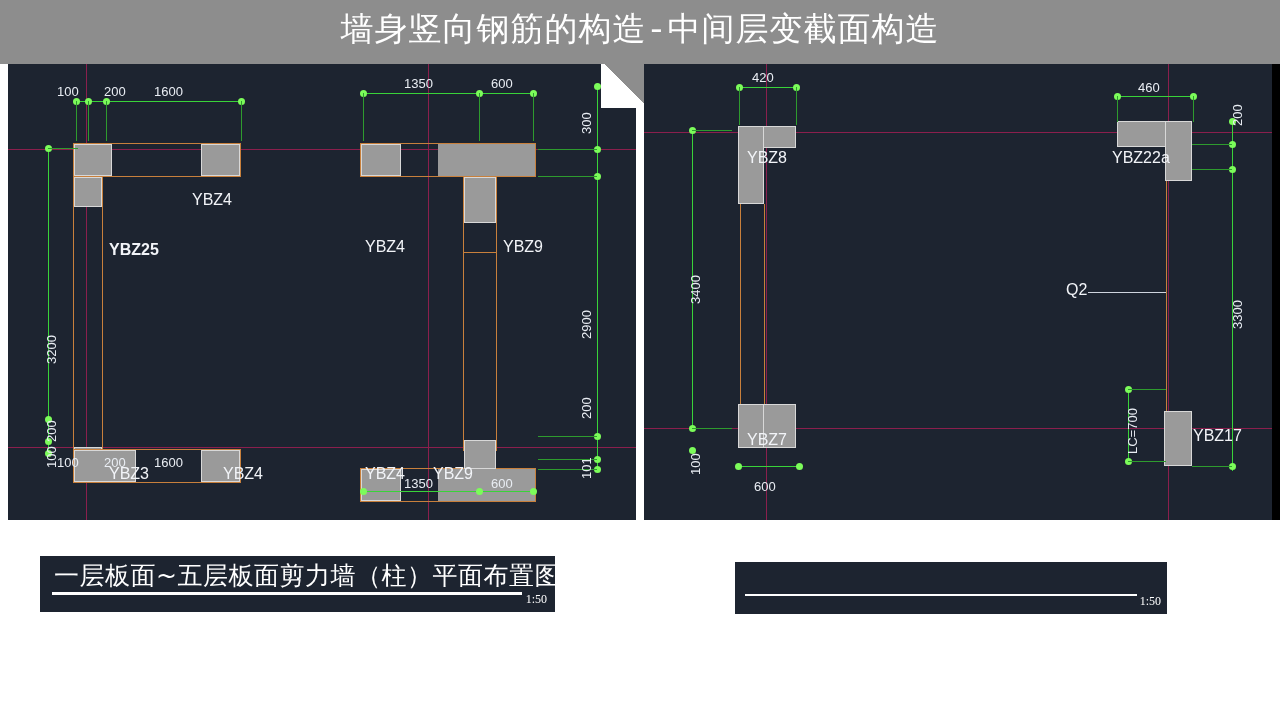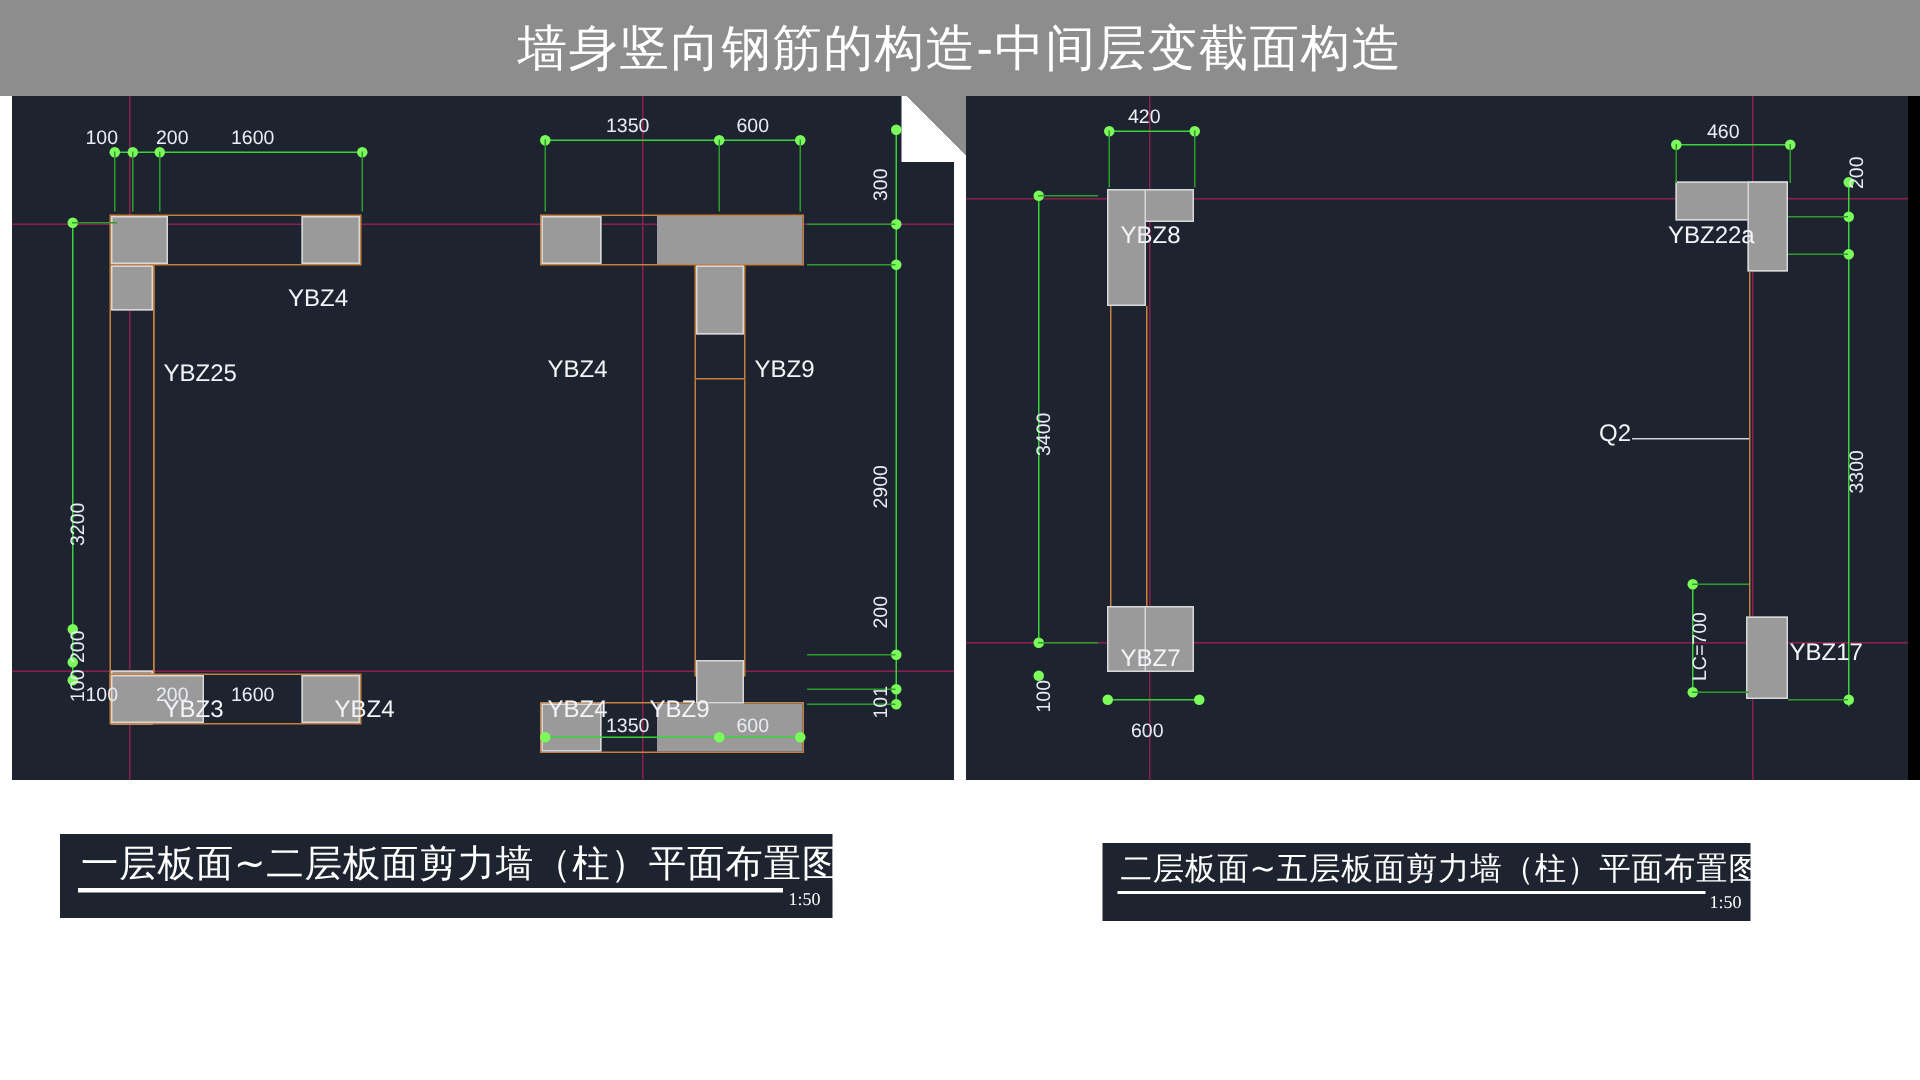--- a/index.html
+++ b/index.html
@@ -4,21 +4,21 @@
 <style>
   html,body{margin:0;padding:0;background:#ffffff;}
   body{width:1280px;height:720px;overflow:hidden;font-family:"Liberation Sans","DejaVu Sans",sans-serif;}
 
   #stage{position:relative;width:1280px;height:720px;background:#ffffff;}
 
   
   .titlebar{position:absolute;left:0;top:0;width:1280px;height:64px;background:#8d8d8d;}
   .title-text{position:absolute;left:0;top:8px;width:1280px;text-align:center;
     color:#ffffff;font-size:33px;line-height:48px;letter-spacing:1px;
-    font-family:Liberation Sans, sans-serif;font-weight:400;}
+    font-family:Liberation Mono, monospace;font-weight:400;}
 
   
   .panel{position:absolute;background:#1d2430;overflow:hidden;}
   #panel-left{left:8px;top:64px;width:628px;height:456px;}
   #panel-right{left:644px;top:64px;width:628px;height:456px;}
 
   
   .fold{position:absolute;left:601px;top:64px;width:44px;height:44px;
         background:linear-gradient(225deg,#8d8d8d 0 46%,#ffffff 46% 100%);}
 
@@ -161,21 +161,21 @@
     <div class="ext-h" style="left:530px;top:112px;width:59px;"></div>
     <div class="ext-h" style="left:530px;top:372px;width:59px;"></div>
     <div class="ext-h" style="left:530px;top:395px;width:59px;"></div>
     <div class="ext-h" style="left:530px;top:405px;width:59px;"></div>
     <div class="dtext v" style="left:571px;top:70px;">300</div>
     <div class="dtext v" style="left:571px;top:275px;">2900</div>
     <div class="dtext v" style="left:571px;top:355px;">200</div>
     <div class="dtext v" style="left:571px;top:415px;">101</div>
 
     <div class="label" style="left:184px;top:127px;">YBZ4</div>
-    <div class="label" style="left:101px;top:177px;">YBZ25</div>
+    <div class="label" style="left:101px;top:177px;font-weight:bold;">YBZ25</div>
     <div class="label" style="left:357px;top:174px;">YBZ4</div>
     <div class="label" style="left:495px;top:174px;">YBZ9</div>
     <div class="label" style="left:101px;top:401px;">YBZ3</div>
     <div class="label" style="left:215px;top:401px;">YBZ4</div>
     <div class="label" style="left:357px;top:401px;">YBZ4</div>
     <div class="label" style="left:425px;top:401px;">YBZ9</div>
   </div>
 
   <div class="fold"></div>
 
@@ -253,24 +253,23 @@
     <div class="label" style="left:468px;top:85px;">YBZ22a</div>
     <div class="label" style="left:103px;top:367px;">YBZ7</div>
     <div class="label" style="left:549px;top:363px;">YBZ17</div>
   </div>
 
   <div class="edge-black"></div>
 
   <div class="whitestrip"></div>
 
   <div class="caption" id="cap-left">
-    <div class="cap-text">一层板面~二层板面剪力墙（柱）平面布置图</div>
+    <div class="cap-text">一层板面~五层板面剪力墙（柱）平面布置图</div>
     <div class="cap-rule"></div>
     <div class="cap-scale">1:50</div>
   </div>
 
   <div class="caption" id="cap-right">
-    <div class="cap-text">二层板面~五层板面剪力墙（柱）平面布置图</div>
     <div class="cap-rule"></div>
     <div class="cap-scale">1:50</div>
   </div>
 
 </div>
 
 </body></html>

